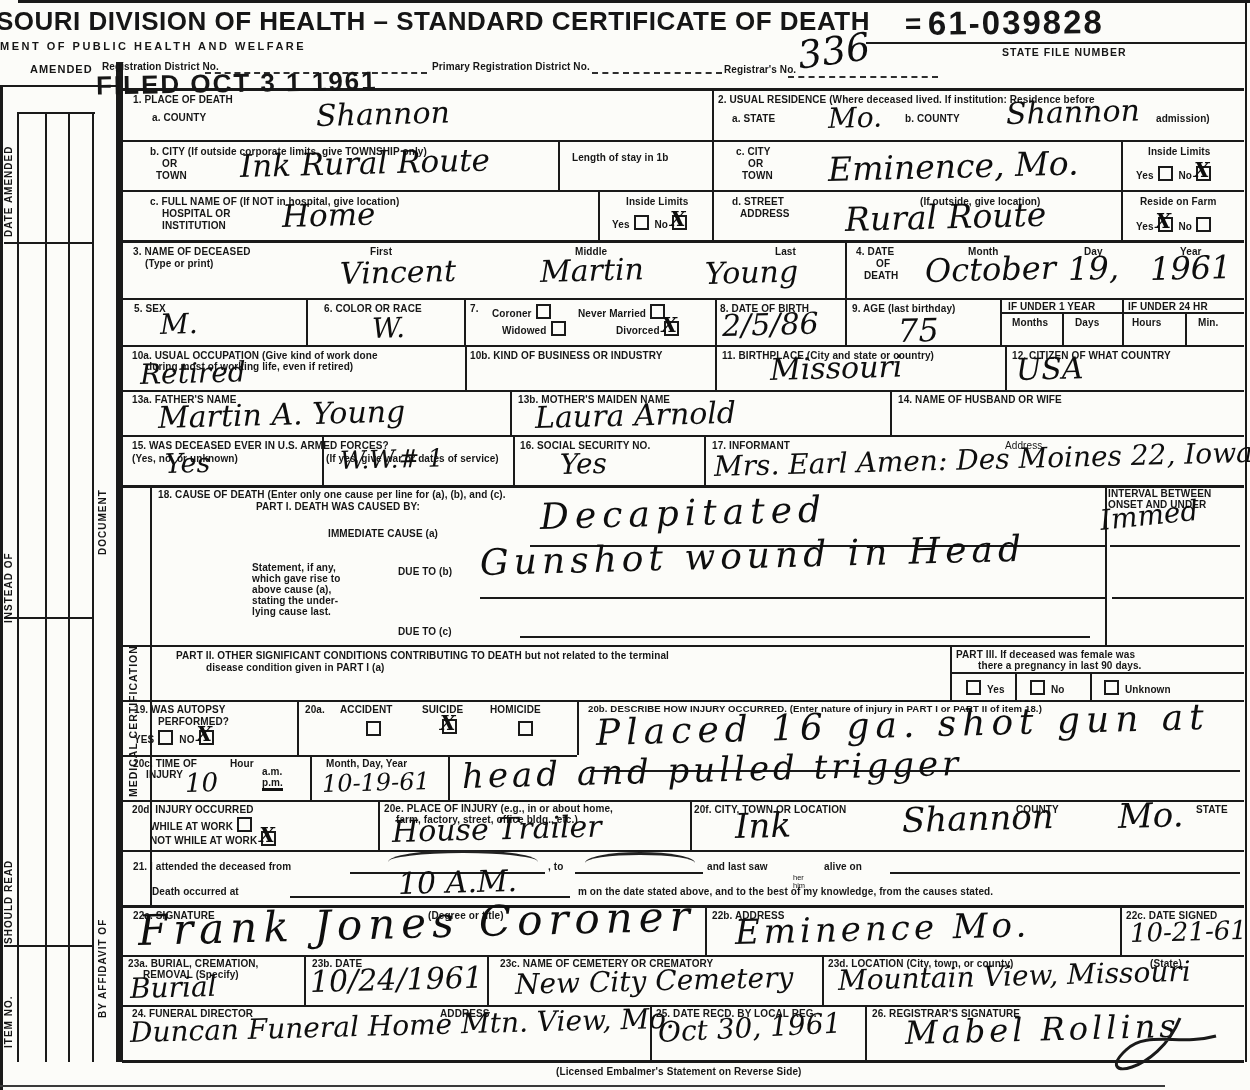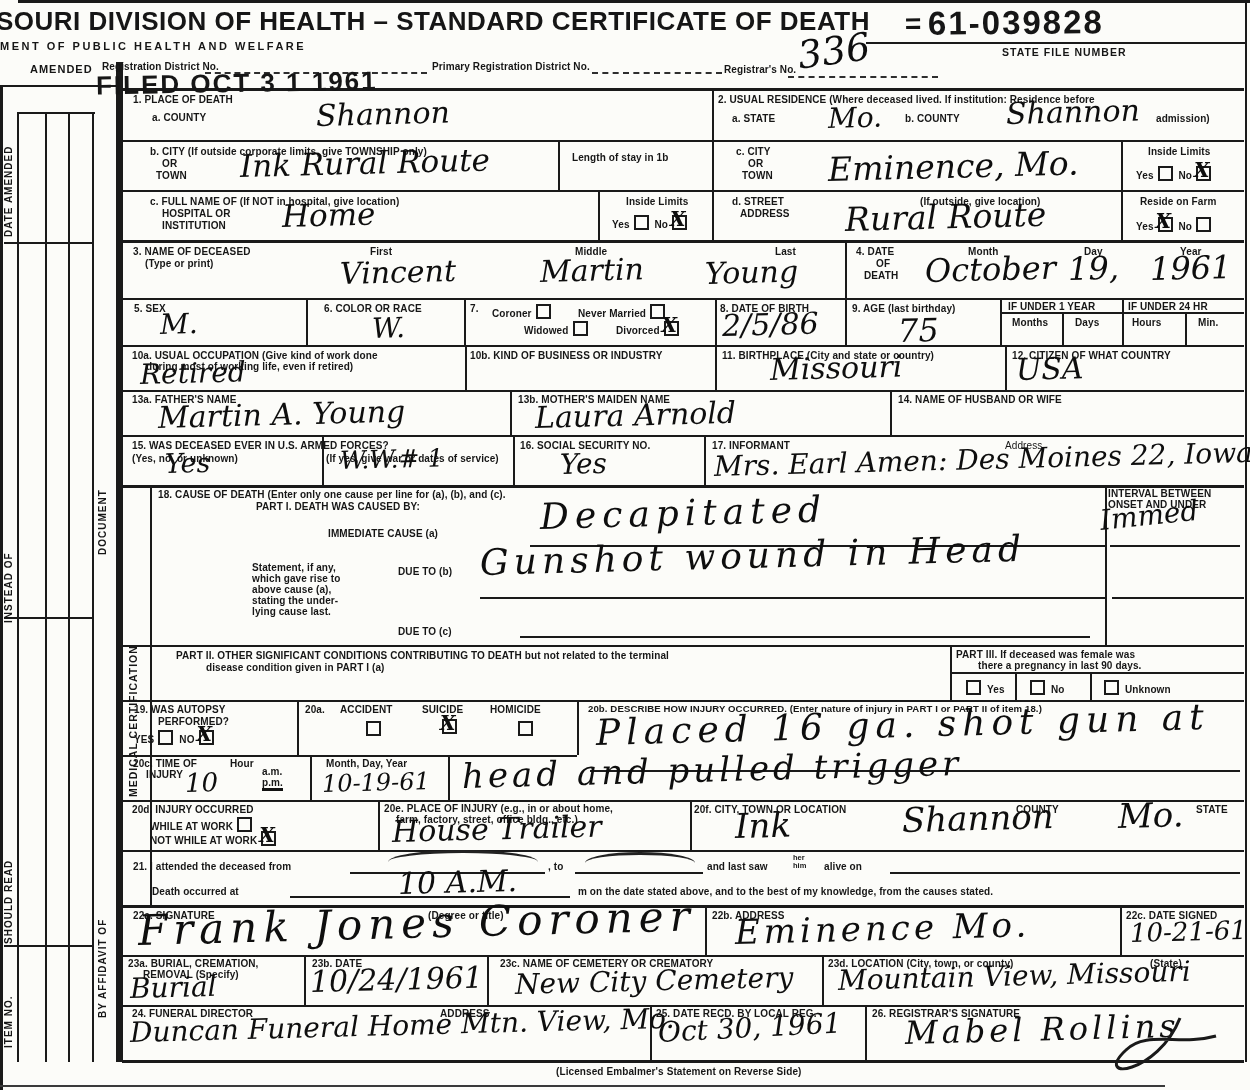--- a/index.html
+++ b/index.html
@@ -198,21 +198,21 @@
   <div class="abs hw" style="left:1068px;top:250px;font-size:32px">19,</div>
   <div class="abs hw" style="left:1150px;top:250px;font-size:32px">1961</div>
 
   <div class="abs lbl" style="left:134px;top:303px">5.  SEX</div>
   <div class="abs hw" style="left:160px;top:308px;font-size:28px">M.</div>
   <div class="abs lbl" style="left:324px;top:303px">6.  COLOR OR RACE</div>
   <div class="abs hw" style="left:372px;top:312px;font-size:28px">W.</div>
   <div class="abs lbl" style="left:470px;top:303px">7.</div>
   <div class="abs" style="left:492px;top:303px"><span class="lbl">Coroner</span><span class="cb"><span class="xmark"></span></span></div>
   <div class="abs" style="left:578px;top:303px"><span class="lbl">Never Married</span><span class="cb"><span class="xmark"></span></span></div>
-  <div class="abs" style="left:524px;top:320px"><span class="lbl">Widowed</span><span class="cb"><span class="xmark"></span></span></div>
+  <div class="abs" style="left:502px;top:320px"><span class="lbl">Widowed</span><span class="cb"><span class="xmark"></span></span></div>
   <div class="abs" style="left:616px;top:320px"><span class="lbl">Divorced</span><span class="cb"><span class="xmark">X</span></span></div>
   <div class="abs lbl" style="left:720px;top:303px">8.  DATE OF BIRTH</div>
   <div class="abs hw" style="left:722px;top:308px;font-size:30px">2/5/86</div>
   <div class="abs lbl" style="left:852px;top:303px">9.  AGE (last birthday)</div>
   <div class="abs hw" style="left:898px;top:312px;font-size:32px">75</div>
   <div class="abs lbl" style="left:1008px;top:301px">IF UNDER 1 YEAR</div>
   <div class="abs lbl" style="left:1128px;top:301px">IF UNDER 24 HR</div>
   <div class="abs lbl" style="left:1012px;top:317px">Months</div>
   <div class="abs lbl" style="left:1075px;top:317px">Days</div>
   <div class="abs lbl" style="left:1132px;top:317px">Hours</div>
@@ -301,21 +301,21 @@
   <div class="abs lbl" style="left:694px;top:804px">20f. CITY, TOWN OR LOCATION</div>
   <div class="abs lbl" style="left:1016px;top:804px">COUNTY</div>
   <div class="abs lbl" style="left:1196px;top:804px">STATE</div>
   <div class="abs hw" style="left:735px;top:806px;font-size:34px">Ink</div>
   <div class="abs hw" style="left:902px;top:800px;font-size:34px">Shannon</div>
   <div class="abs hw" style="left:1118px;top:796px;font-size:34px">Mo.</div>
 
   <div class="abs lbl" style="left:133px;top:861px">21.  I attended the deceased from</div>
   <div class="abs lbl" style="left:548px;top:861px">, to</div>
   <div class="abs lbl" style="left:707px;top:861px">and last saw</div>
-  <div class="abs" style="left:793px;top:854px;font-size:7.5px;font-weight:700;line-height:8px">
+  <div class="abs" style="left:793px;top:874px;font-size:7.5px;font-weight:400;line-height:8px">
     <div>her</div>
     <div>him</div>
   </div>
   <div class="abs lbl" style="left:824px;top:861px">alive on</div>
   <div class="abs" style="left:388px;top:850px;width:150px;height:9px;border-top:3px solid #222;border-radius:50% / 100% 100% 0 0"></div>
   <div class="abs" style="left:585px;top:852px;width:110px;height:8px;border-top:3px solid #222;border-radius:50% / 100% 100% 0 0"></div>
   <div class="abs lbl" style="left:152px;top:886px">Death occurred at</div>
   <div class="abs hw" style="left:398px;top:866px;font-size:30px">10 A.M.</div>
   <div class="abs lbl" style="left:578px;top:886px">m on the date stated above, and to the best of my knowledge, from the causes stated.</div>
 

